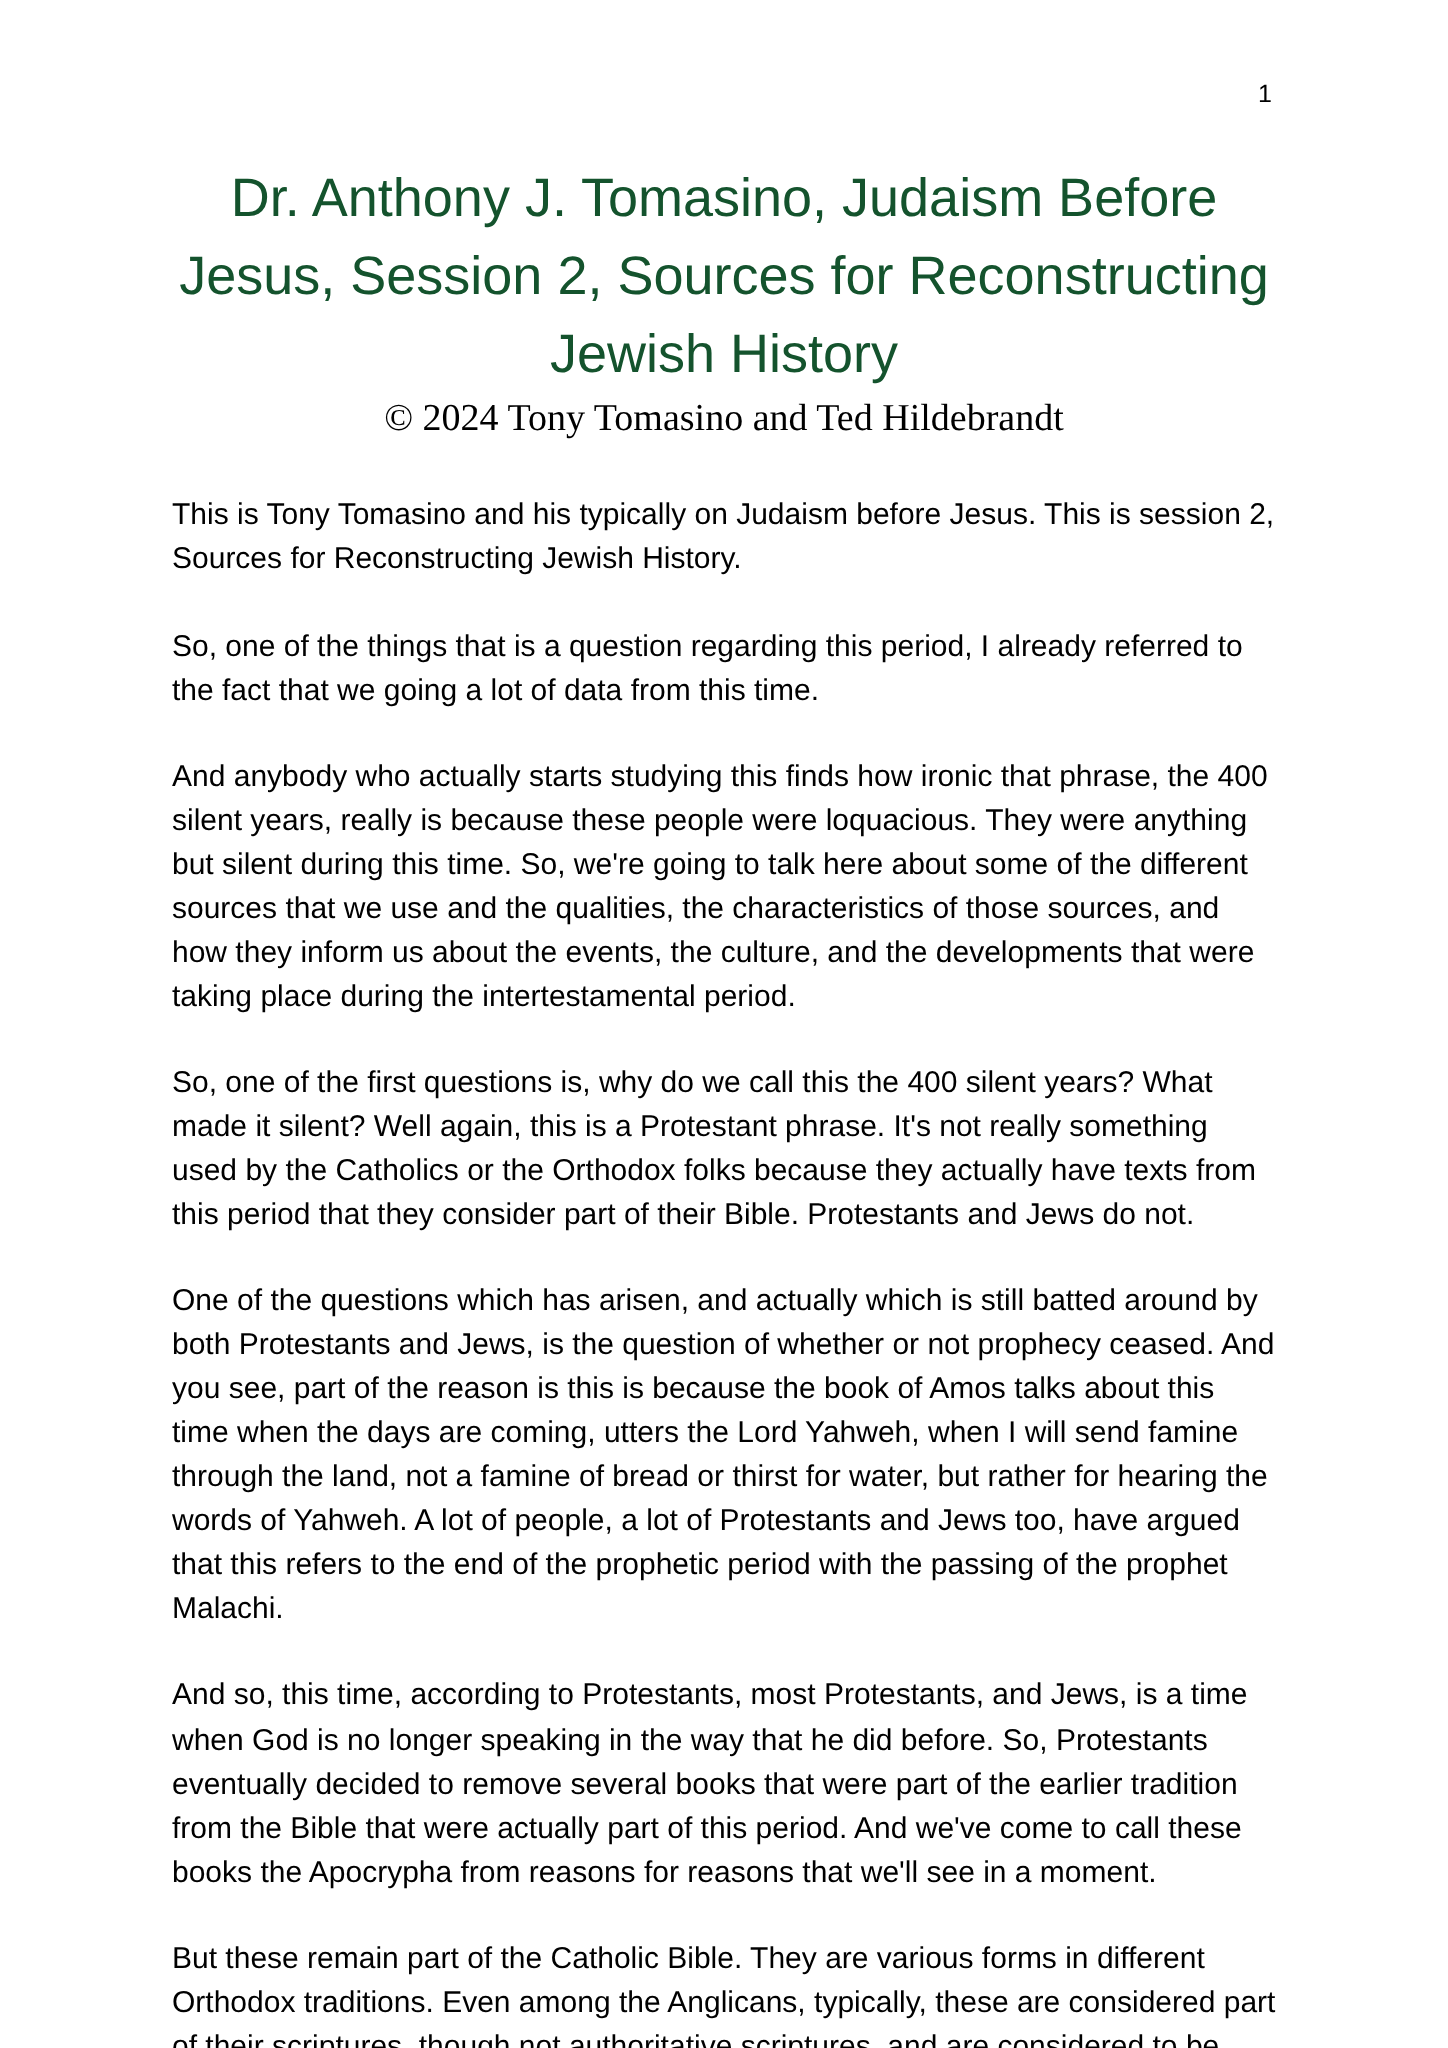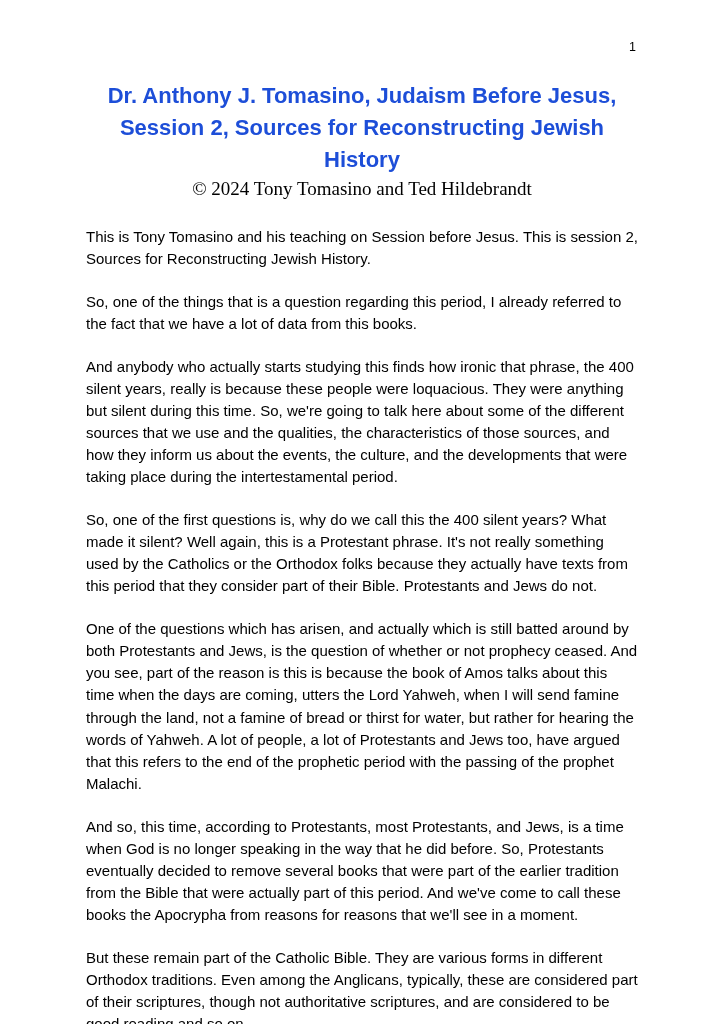--- a/index.html
+++ b/index.html
@@ -23,24 +23,24 @@
     top: 40px;
     right: 88px;
     font-size: 12.5px;
     color: #000000;
   }
   .title-block {
     margin-top: 42px;
     text-align: center;
   }
   .doc-title {
-    font-size: 22px;
-    font-weight: 700;
+    font-size: 27px;
+    font-weight: 400;
     line-height: 1.45;
-    color: #1d4ed8;
+    color: #14532d;
   }
   .copyright {
     font-family: "Liberation Serif", serif;
     font-size: 19px;
     margin-top: 2px;
     color: #000000;
   }
   .body-text {
     margin-top: 26px;
   }
@@ -58,22 +58,22 @@
 <div class="page">
 
   <div class="page-number">1</div>
 
   <div class="title-block">
     <div class="doc-title">Dr. Anthony J. Tomasino, Judaism Before Jesus, Session 2, Sources for Reconstructing Jewish History</div>
     <div class="copyright">© 2024 Tony Tomasino and Ted Hildebrandt</div>
   </div>
 
   <div class="body-text">
-    <p>This is Tony Tomasino and his teaching on Session before Jesus. This is session 2, Sources for Reconstructing Jewish History.</p>
-    <p>So, one of the things that is a question regarding this period, I already referred to the fact that we have a lot of data from this books.</p>
+    <p>This is Tony Tomasino and his typically on Judaism before Jesus. This is session 2, Sources for Reconstructing Jewish History.</p>
+    <p>So, one of the things that is a question regarding this period, I already referred to the fact that we going a lot of data from this time.</p>
     <p>And anybody who actually starts studying this finds how ironic that phrase, the 400 silent years, really is because these people were loquacious. They were anything but silent during this time. So, we're going to talk here about some of the different sources that we use and the qualities, the characteristics of those sources, and how they inform us about the events, the culture, and the developments that were taking place during the intertestamental period.</p>
     <p>So, one of the first questions is, why do we call this the 400 silent years? What made it silent? Well again, this is a Protestant phrase. It's not really something used by the Catholics or the Orthodox folks because they actually have texts from this period that they consider part of their Bible. Protestants and Jews do not.</p>
     <p>One of the questions which has arisen, and actually which is still batted around by both Protestants and Jews, is the question of whether or not prophecy ceased. And you see, part of the reason is this is because the book of Amos talks about this time when the days are coming, utters the Lord Yahweh, when I will send famine through the land, not a famine of bread or thirst for water, but rather for hearing the words of Yahweh. A lot of people, a lot of Protestants and Jews too, have argued that this refers to the end of the prophetic period with the passing of the prophet Malachi.</p>
     <p>And so, this time, according to Protestants, most Protestants, and Jews, is a time when God is no longer speaking in the way that he did before. So, Protestants eventually decided to remove several books that were part of the earlier tradition from the Bible that were actually part of this period. And we've come to call these books the Apocrypha from reasons for reasons that we'll see in a moment.</p>
     <p>But these remain part of the Catholic Bible. They are various forms in different Orthodox traditions. Even among the Anglicans, typically, these are considered part of their scriptures, though not authoritative scriptures, and are considered to be good reading and so on.</p>
   </div>
 
 </div>
 
 </body></html>

